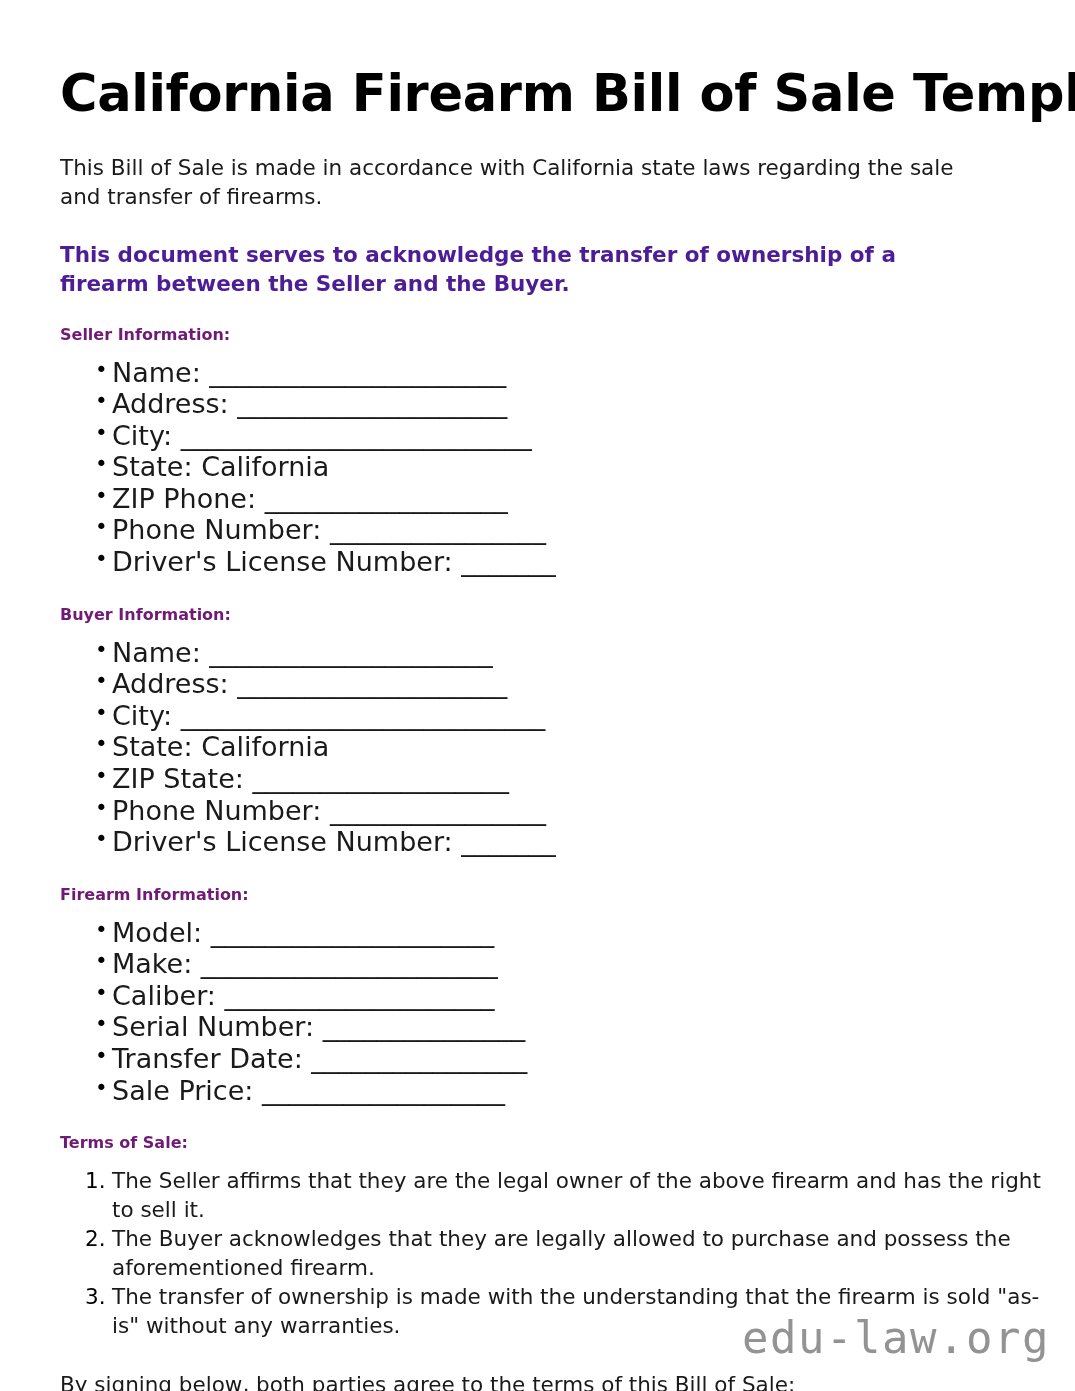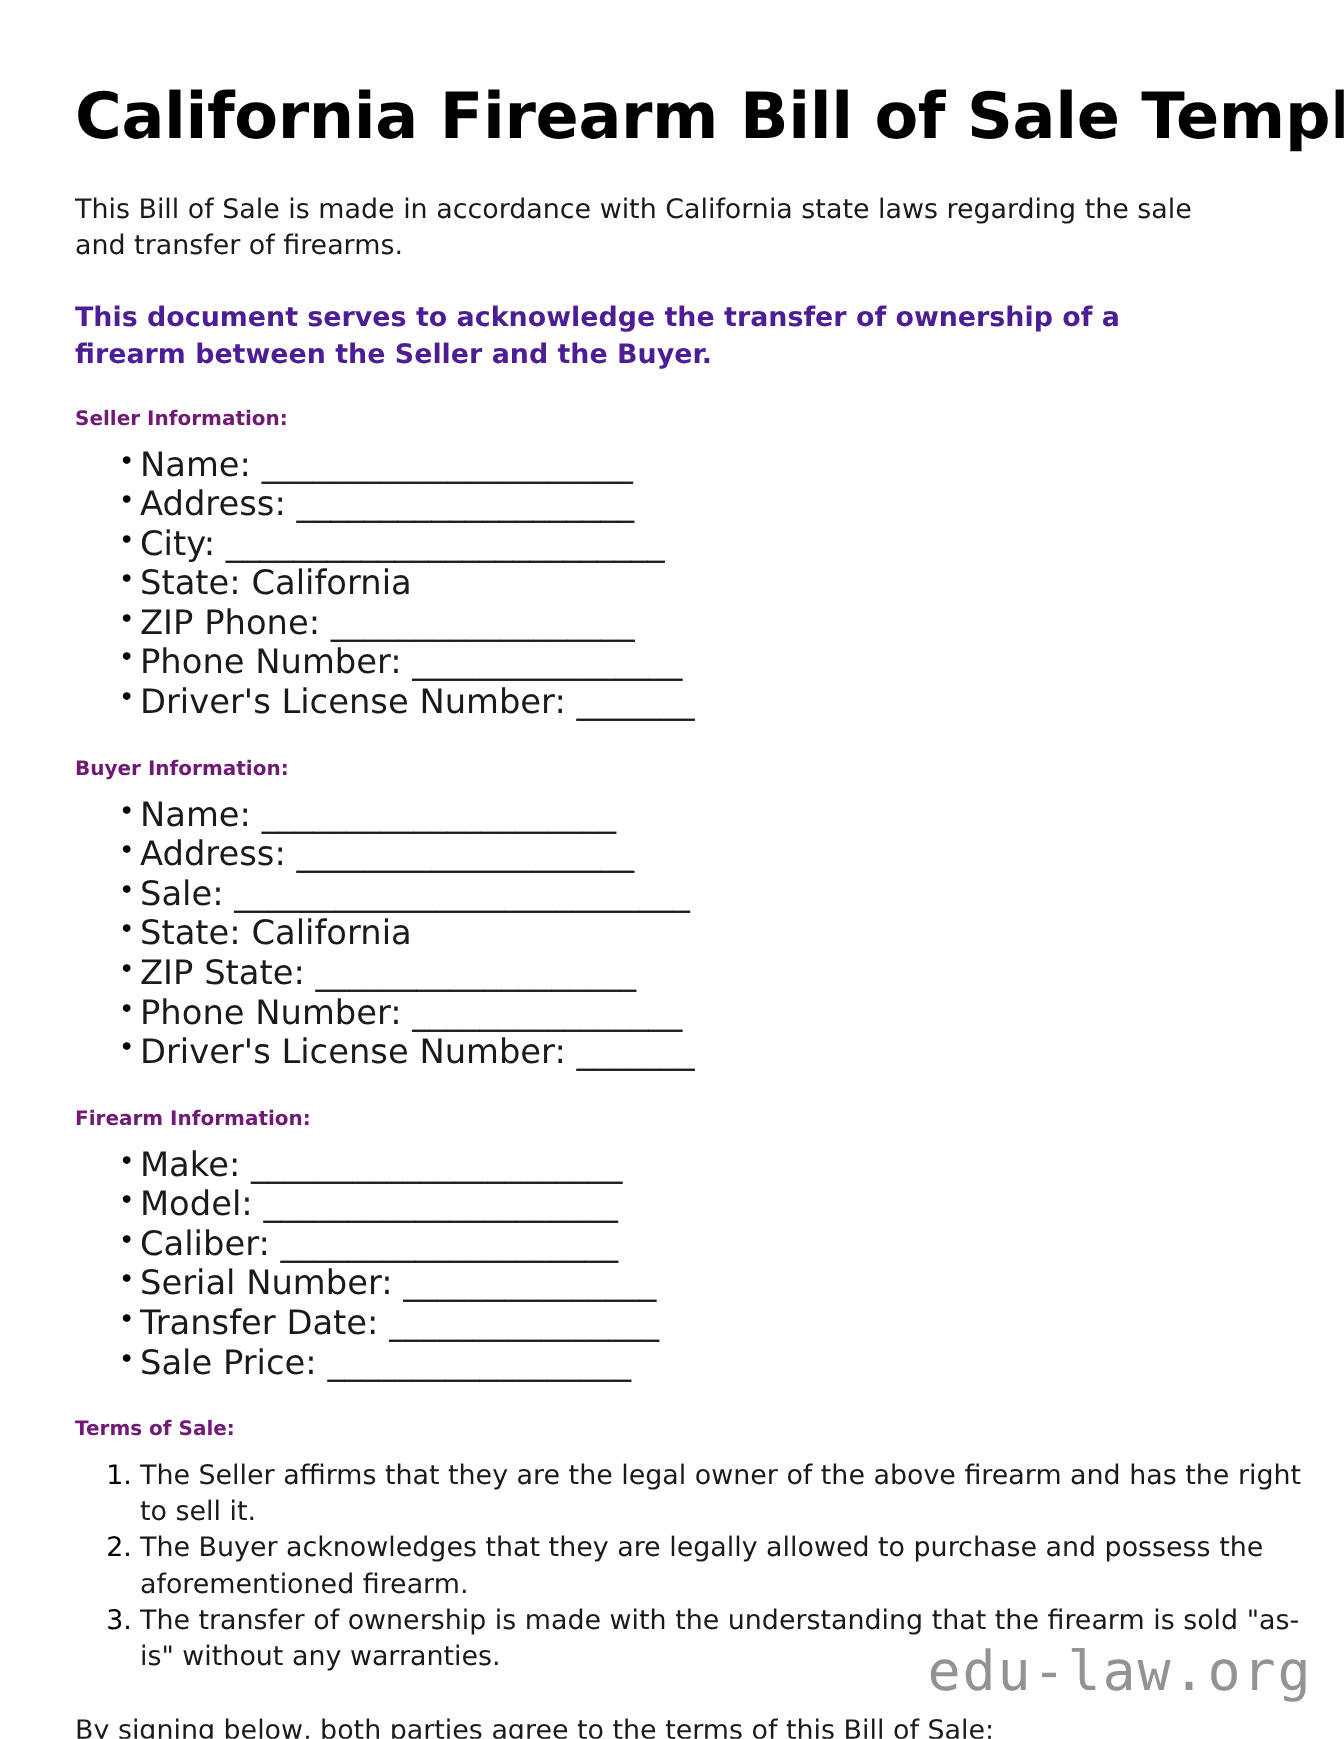--- a/index.html
+++ b/index.html
@@ -181,32 +181,32 @@
       <li>ZIP Phone: __________________</li>
       <li>Phone Number: ________________</li>
       <li>Driver's License Number: _______</li>
     </ul>
 
     <h2 class="section-heading">Buyer Information:</h2>
 
     <ul class="field-list">
       <li>Name: _____________________</li>
       <li>Address: ____________________</li>
-      <li>Sale: ___________________________</li>
+      <li>City: ___________________________</li>
       <li>State: California</li>
       <li>ZIP State: ___________________</li>
       <li>Phone Number: ________________</li>
       <li>Driver's License Number: _______</li>
     </ul>
 
     <h2 class="section-heading">Firearm Information:</h2>
 
     <ul class="field-list">
+      <li>Model: _____________________</li>
       <li>Make: ______________________</li>
-      <li>Model: _____________________</li>
       <li>Caliber: ____________________</li>
       <li>Serial Number: _______________</li>
       <li>Transfer Date: ________________</li>
       <li>Sale Price: __________________</li>
     </ul>
 
     <h2 class="section-heading">Terms of Sale:</h2>
 
     <ol class="terms-list">
       <li>The Seller affirms that they are the legal owner of the above firearm and has the right to sell it.</li>

